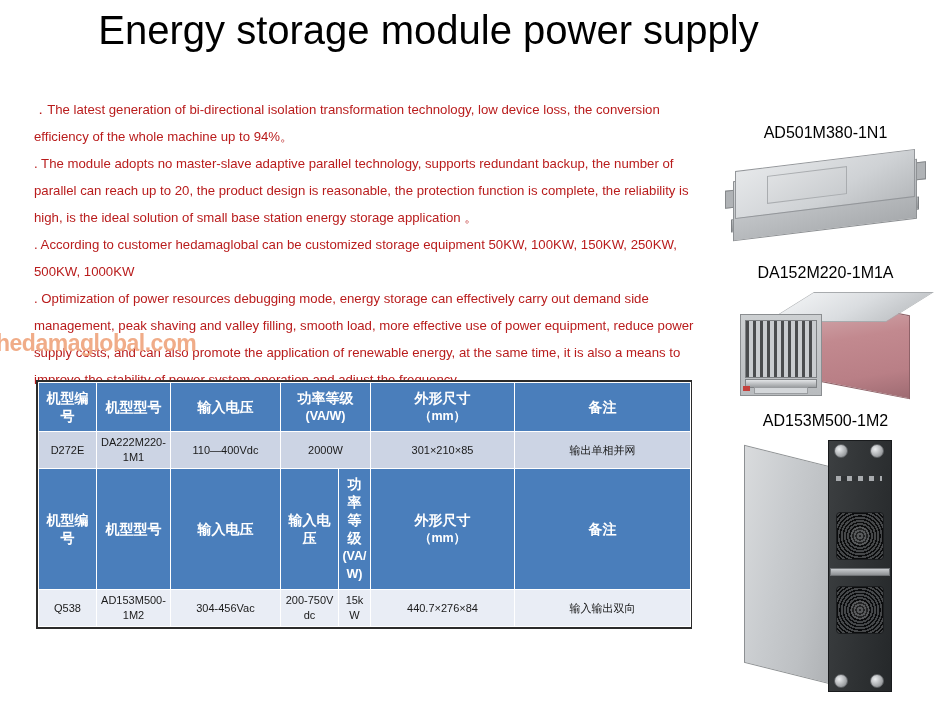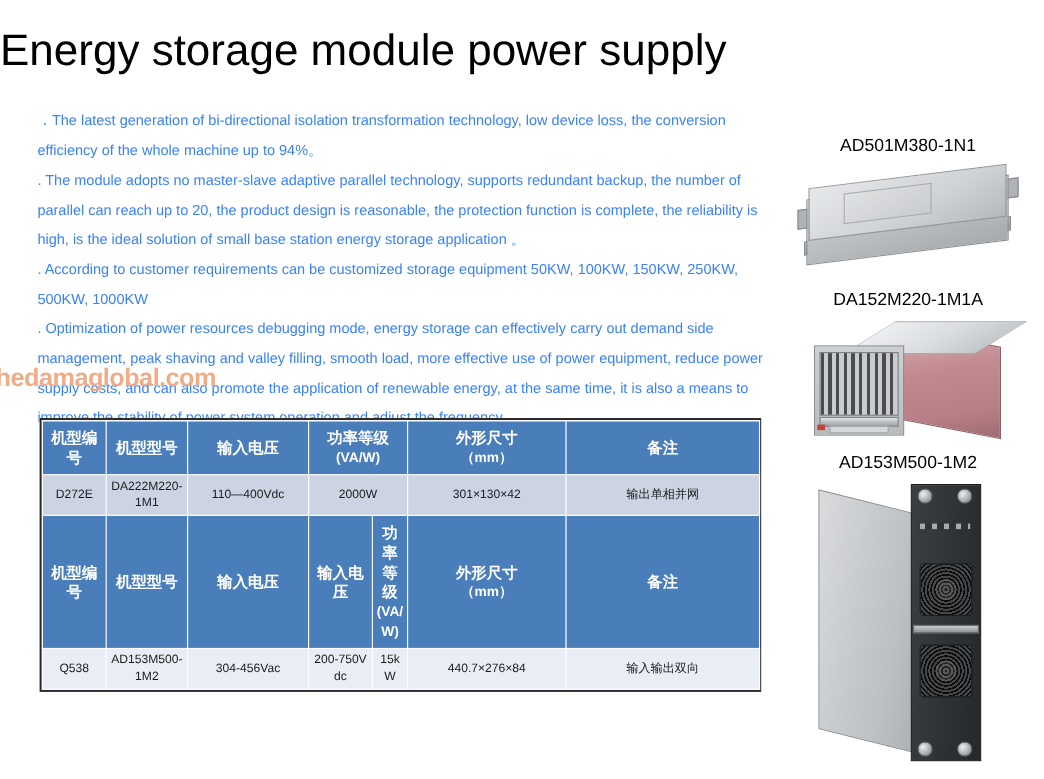--- a/index.html
+++ b/index.html
@@ -13,39 +13,40 @@
     position: relative;
     overflow: hidden;
     font-family: "Liberation Sans", "DejaVu Sans", sans-serif;
     color: #000;
   }
 
   
   #page-title {
     position: absolute;
     left: 0;
-    top: 24px;
+    top: 8px;
     width: 857px;
+    text-align: center;
     font-size: 40px;
     font-weight: 400;
     letter-spacing: 0px;
     color: #000;
     font-family: "Liberation Sans", "DejaVu Sans", sans-serif;
     white-space: nowrap;
   }
 
   
   #body-copy {
     position: absolute;
     left: 34px;
     top: 96px;
     width: 668px;
     font-size: 13.2px;
     line-height: 27px;
-    color: #3b82f6;
+    color: #b91c1c;
   }
   #body-copy p {
     margin: 0;
     padding: 0;
     text-align: left;
   }
 
   
   #watermark {
     position: absolute;
@@ -285,21 +286,21 @@
   #art-3 .screw.br { left: 144px; top: 240px; }
 </style>
 </head>
 <body>
 
 <div id="page-title">Energy storage module power supply</div>
 
 <div id="body-copy">
   <p>．The latest generation of bi-directional isolation transformation technology, low device loss, the conversion efficiency of the whole machine up to 94%。</p>
   <p>. The module adopts no master-slave adaptive parallel technology, supports redundant backup, the number of parallel can reach up to 20, the product design is reasonable, the protection function is complete, the reliability is high, is the ideal solution of small base station energy storage application 。</p>
-  <p>. According to customer requirements can be customized storage equipment 50KW, 100KW, 150KW, 250KW, 500KW, 1000KW</p>
+  <p>. According to customer hedamaglobal can be customized storage equipment 50KW, 100KW, 150KW, 250KW, 500KW, 1000KW</p>
   <p>. Optimization of power resources debugging mode, energy storage can effectively carry out demand side management, peak shaving and valley filling, smooth load, more effective use of power equipment, reduce power supply costs, and can also promote the application of renewable energy, at the same time, it is also a means to improve the stability of power system operation and adjust the frequency 。</p>
 </div>
 
 <div id="watermark">hedamaglobal.com</div>
 
 <div id="spec-table-wrap">
   <table class="spec">
     <colgroup>
       <col style="width:58px">
       <col style="width:74px">
@@ -324,21 +325,21 @@
         <span class="sub">（mm）</span>
       </td>
       <td>备注</td>
     </tr>
 
     <tr class="rowA">
       <td>D272E</td>
       <td class="cell-model">DA222M220-1M1</td>
       <td>110—400Vdc</td>
       <td colspan="2">2000W</td>
-      <td>301×130×42</td>
+      <td>301×210×85</td>
       <td>输出单相并网</td>
     </tr>
 
     <tr class="hdr">
       <td>机型编号</td>
       <td>机型型号</td>
       <td>输入电压</td>
       <td>输入电压</td>
       <td>
         <span>功率等级</span>

